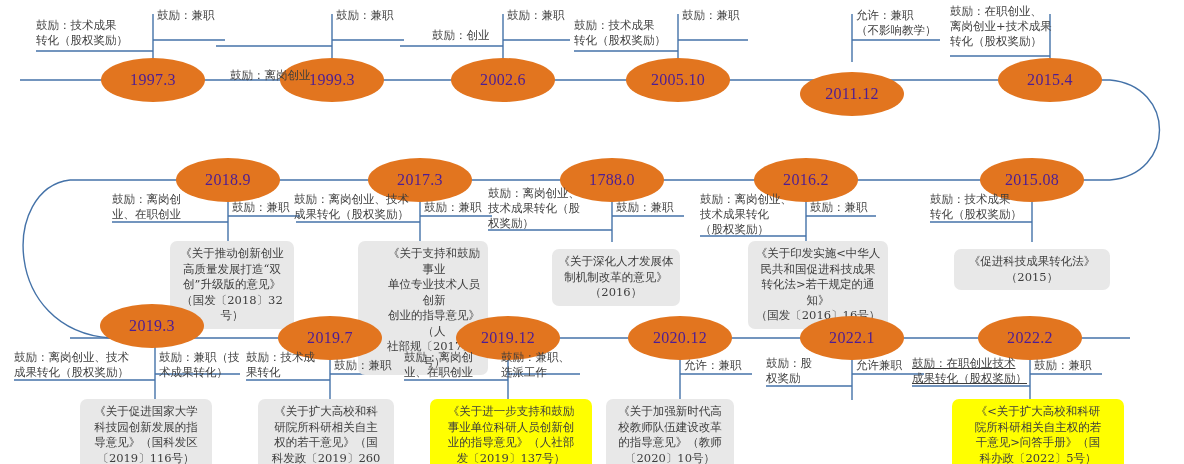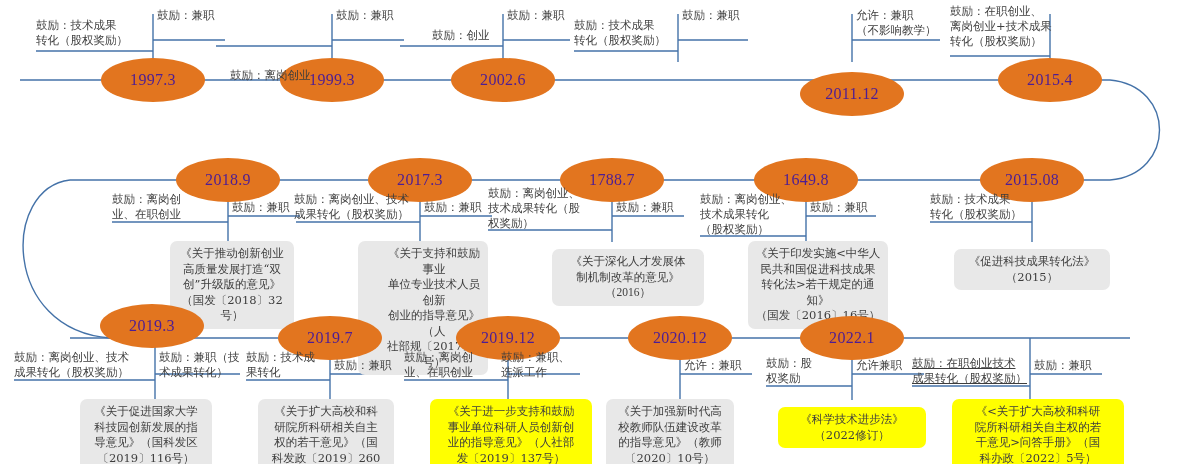--- a/index.html
+++ b/index.html
@@ -128,20 +128,21 @@
         <line x1="1030" y1="338" x2="1030" y2="400"></line>
           <line x1="912" y1="386" x2="1030" y2="386"></line>
           <line x1="1030" y1="374" x2="1102" y2="374"></line>
       </g>
     </g>
   </svg>
 
   <div class="node" style="left:101px;top:58px;">1997.3</div>
   <div class="node" style="left:280px;top:58px;">1999.3</div>
   <div class="node" style="left:451px;top:58px;">2002.6</div>
+  <div class="node" style="left:626px;top:58px;">2005.10</div>
   <div class="node" style="left:800px;top:72px;">2011.12</div>
   <div class="node" style="left:998px;top:58px;">2015.4</div>
 
   <div class="lbl left" style="left:36px;top:18px;width:118px;">鼓励：技术成果
 转化（股权奖励）</div>
   <div class="lbl right" style="left:157px;top:8px;width:90px;">鼓励：兼职</div>
   <div class="lbl left" style="left:230px;top:28px;width:104px;margin-top:40px;">鼓励：离岗创业</div>
   <div class="lbl right" style="left:336px;top:8px;width:90px;">鼓励：兼职</div>
   <div class="lbl left" style="left:432px;top:28px;width:90px;">鼓励：创业</div>
   <div class="lbl right" style="left:507px;top:8px;width:90px;">鼓励：兼职</div>
@@ -149,22 +150,22 @@
 转化（股权奖励）</div>
   <div class="lbl right" style="left:682px;top:8px;width:90px;">鼓励：兼职</div>
   <div class="lbl right" style="left:856px;top:8px;width:110px;">允许：兼职
 （不影响教学）</div>
   <div class="lbl right" style="left:950px;top:4px;width:128px;">鼓励：在职创业、
 离岗创业+技术成果
 转化（股权奖励）</div>
 
   <div class="node" style="left:176px;top:158px;">2018.9</div>
   <div class="node" style="left:368px;top:158px;">2017.3</div>
-  <div class="node" style="left:560px;top:158px;">1788.7</div>
-  <div class="node" style="left:754px;top:158px;">1649.8</div>
+  <div class="node" style="left:560px;top:158px;">1788.0</div>
+  <div class="node" style="left:754px;top:158px;">2016.2</div>
   <div class="node" style="left:980px;top:158px;">2015.08</div>
 
   <div class="lbl left" style="left:112px;top:192px;width:104px;">鼓励：离岗创
 业、在职创业</div>
   <div class="lbl right" style="left:232px;top:200px;width:80px;">鼓励：兼职</div>
   <div class="lbl left" style="left:294px;top:192px;width:128px;">鼓励：离岗创业、技术
 成果转化（股权奖励）</div>
   <div class="lbl right" style="left:424px;top:200px;width:80px;">鼓励：兼职</div>
   <div class="lbl left" style="left:488px;top:186px;width:118px;">鼓励：离岗创业、
 技术成果转化（股
@@ -178,35 +179,36 @@
 转化（股权奖励）</div>
 
   <div class="doc" style="left:170px;top:241px;width:124px;">《关于推动创新创业
 高质量发展打造“双
 创”升级版的意见》
 （国发〔2018〕32号）</div>
   <div class="doc" style="left:358px;top:241px;width:130px;padding-left:28px;">《关于支持和鼓励事业
 单位专业技术人员创新
 创业的指导意见》（人
 社部规〔2017〕4号）</div>
-  <div class="doc" style="left:552px;top:249px;width:152px;font-family:Liberation Serif, serif;">《关于深化人才发展体
+  <div class="doc" style="left:552px;top:249px;width:128px;">《关于深化人才发展体
 制机制改革的意见》
 （2016）</div>
   <div class="doc" style="left:748px;top:241px;width:140px;">《关于印发实施&lt;中华人
 民共和国促进科技成果
 转化法&gt;若干规定的通知》
 （国发〔2016〕16号）</div>
   <div class="doc" style="left:954px;top:249px;width:156px;">《促进科技成果转化法》
 （2015）</div>
 
   <div class="node" style="left:100px;top:304px;">2019.3</div>
   <div class="node" style="left:278px;top:316px;">2019.7</div>
   <div class="node" style="left:456px;top:316px;">2019.12</div>
   <div class="node" style="left:628px;top:316px;">2020.12</div>
   <div class="node" style="left:800px;top:316px;">2022.1</div>
+  <div class="node" style="left:978px;top:316px;">2022.2</div>
 
   <div class="lbl left" style="left:14px;top:350px;width:136px;">鼓励：离岗创业、技术
 成果转化（股权奖励）</div>
   <div class="lbl left" style="left:246px;top:350px;width:86px;">鼓励：技术成
 果转化</div>
   <div class="lbl right" style="left:159px;top:350px;width:96px;">鼓励：兼职（技
 术成果转化）</div>
   <div class="lbl right" style="left:334px;top:358px;width:80px;">鼓励：兼职</div>
   <div class="lbl left" style="left:404px;top:350px;width:102px;">鼓励：离岗创
 业、在职创业</div>
@@ -229,20 +231,18 @@
 权的若干意见》（国
 科发政〔2019〕260号）</div>
   <div class="doc hl" style="left:430px;top:399px;width:162px;">《关于进一步支持和鼓励
 事业单位科研人员创新创
 业的指导意见》（人社部
 发〔2019〕137号）</div>
   <div class="doc" style="left:606px;top:399px;width:128px;">《关于加强新时代高
 校教师队伍建设改革
 的指导意见》（教师
 〔2020〕10号）</div>
-  <div class="doc hl" style="left:778px;top:407px;width:148px;">《科学技术进步法》
-（2022修订）</div>
   <div class="doc hl" style="left:952px;top:399px;width:172px;">《&lt;关于扩大高校和科研
 院所科研相关自主权的若
 干意见&gt;问答手册》（国
 科办政〔2022〕5号）</div>
 
 </div>
 
 </body></html>

